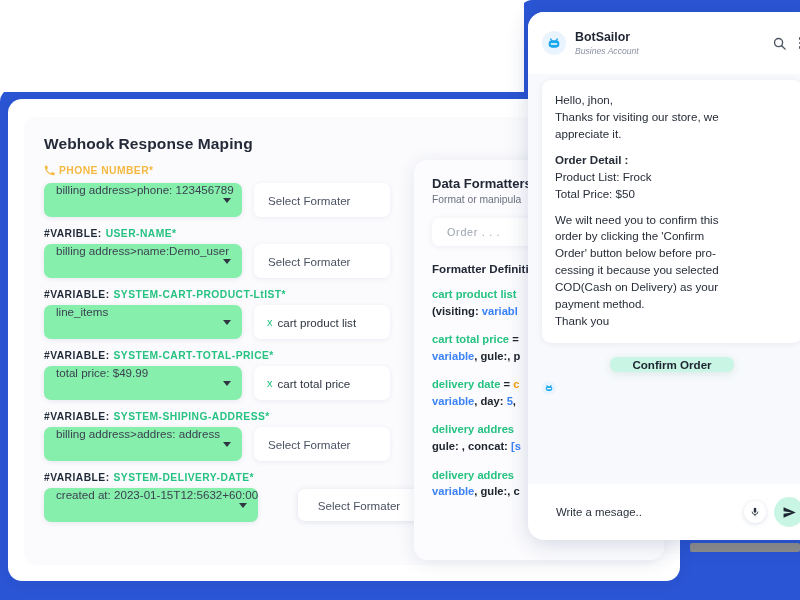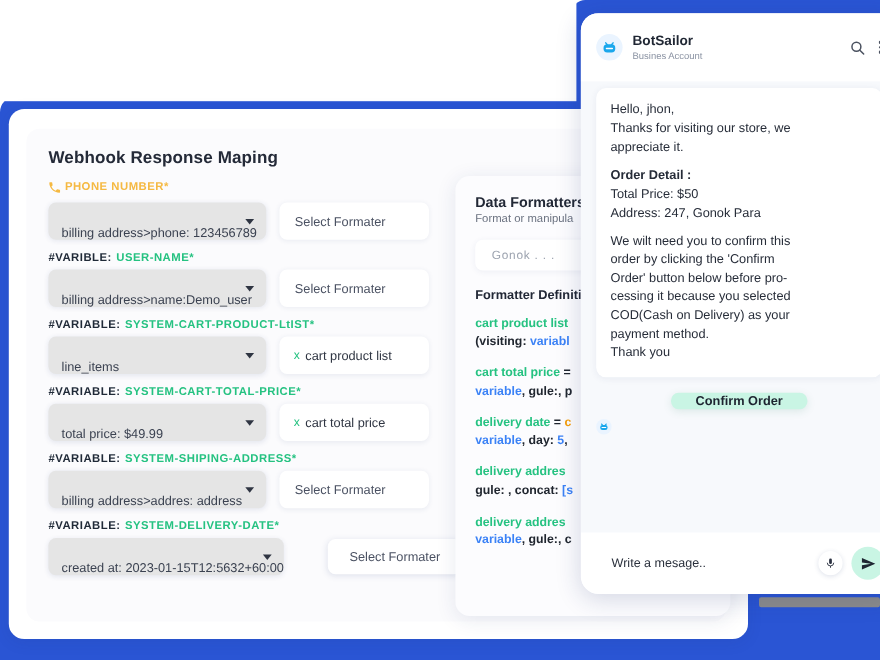--- a/index.html
+++ b/index.html
@@ -70,24 +70,24 @@
   }
   .lbl-phone { color: #f5b942; }
   .lbl-hash  { color: #1f2937; }
   .lbl-name  { color: #25c281; }
   .phone-icon { display:inline-block; color:#f5b942; font-size: 11px; }
 
   .field-row { display: flex; align-items: center; gap: 12px; }
   .select-box {
     position: relative;
     width: 198px; height: 34px;
-    background: #e5e5e5;
+    background: #86efac;
     border-radius: 7px;
     box-shadow: 0 1px 5px rgba(40,60,120,.10);
-    display: flex; align-items: flex-end;
+    display: flex; align-items: flex-start;
     padding: 0 26px 0 12px;
     font-size: 11.6px; color: #3b4251;
     white-space: nowrap; overflow: hidden;
   }
   .select-box.wide { width: 214px; }
   .caret {
     position: absolute; right: 11px; top: 50%;
     width: 0; height: 0; margin-top: -2px;
     border-left: 4px solid transparent;
     border-right: 4px solid transparent;
@@ -166,21 +166,21 @@
   }
   .bot-avatar {
     width: 24px; height: 24px; border-radius: 50%;
     background: #eaf4ff;
     display: flex; align-items: center; justify-content: center;
     flex: 0 0 auto;
   }
   .bot-avatar svg { display:block; }
   .bot-meta { flex: 1 1 auto; min-width: 0; }
   .bot-name { font-size: 12.4px; font-weight: 700; color: #1f2633; line-height: 1.15; }
-  .bot-acct { font-size: 8.6px; color: #8b93a3; margin-top: 1px; }
+  .bot-acct { font-size: 8.6px; color: #8b93a3; margin-top: 1px; font-style: italic; }
   .head-icons { display: flex; align-items: center; gap: 9px; }
   .ico-search { width: 15px; height: 15px; color: #4b5260; }
   .ico-dots { display: flex; flex-direction: column; gap: 2.2px; padding: 0 3px; }
   .ico-dots i { width: 2.4px; height: 2.4px; border-radius: 50%; background: #4b5260; display:block; }
 
   .chat-body { position: relative; padding: 6px 14px 0 14px; }
   .bubble {
     background: #ffffff;
     border-radius: 9px;
     padding: 12px 13px 13px 13px;
@@ -335,21 +335,21 @@
         </div>
       </div>
 
     </div>
   </div>
 
   <div class="mid-card">
     <div class="mid-title">Data Formatters</div>
     <div class="mid-sub">Format or manipula</div>
     <div class="mid-search">
-      <span>Gonok . . .</span>
+      <span>Order . . .</span>
     </div>
     <div class="mid-defs-title">Formatter Definitio</div>
     <div class="def-list" id="def-list">
         <div class="def-item">
           <span class="ln"><span class="g">cart product list</span></span>
           <span class="ln"><span class="d">(visiting: </span><span class="b">variabl</span></span>
         </div>
         <div class="def-item">
           <span class="ln"><span class="g">cart total price</span><span class="d"> =</span></span>
           <span class="ln"><span class="b">variable</span><span class="d">, gule:, p</span></span>
@@ -401,22 +401,22 @@
 
     <div class="chat-body">
       <div class="bubble">
         <div class="para">
           <p>Hello, jhon,</p>
           <p>Thanks for visiting our store, we</p>
           <p>appreciate it.</p>
         </div>
         <div class="para">
           <p class="bold">Order Detail :</p>
+          <p>Product List: Frock</p>
           <p>Total Price: $50</p>
-          <p>Address: 247, Gonok Para</p>
         </div>
         <div>
           <p>We wilt need you to confirm this</p>
           <p>order by clicking the 'Confirm</p>
           <p>Order' button below before pro-</p>
           <p>cessing it because you selected</p>
           <p>COD(Cash on Delivery) as your</p>
           <p>payment method.</p>
           <p>Thank you</p>
         </div>

